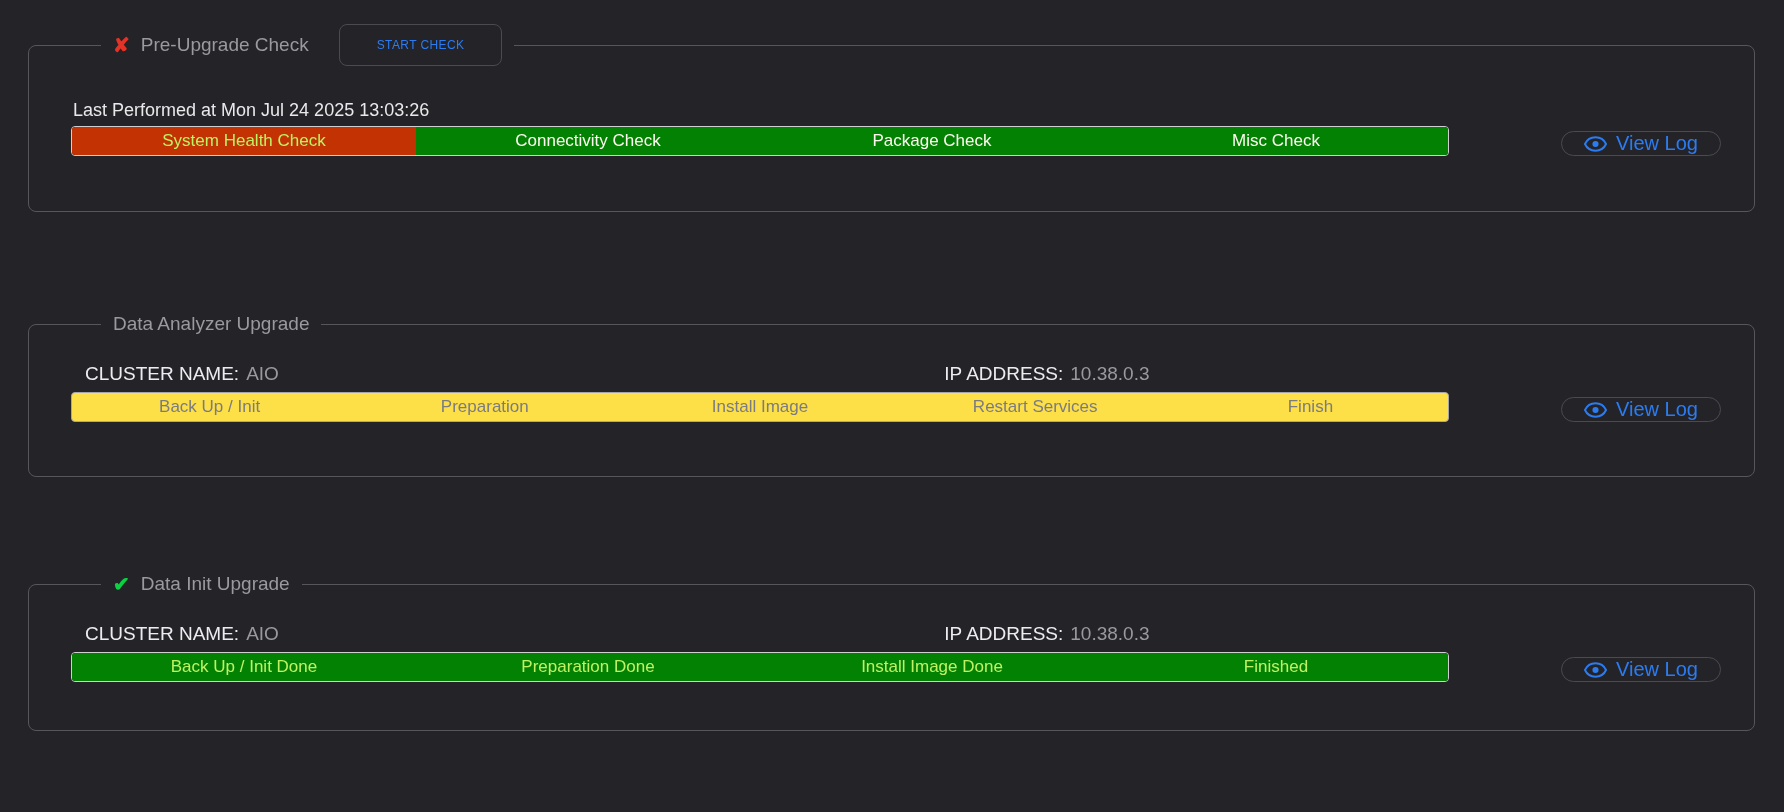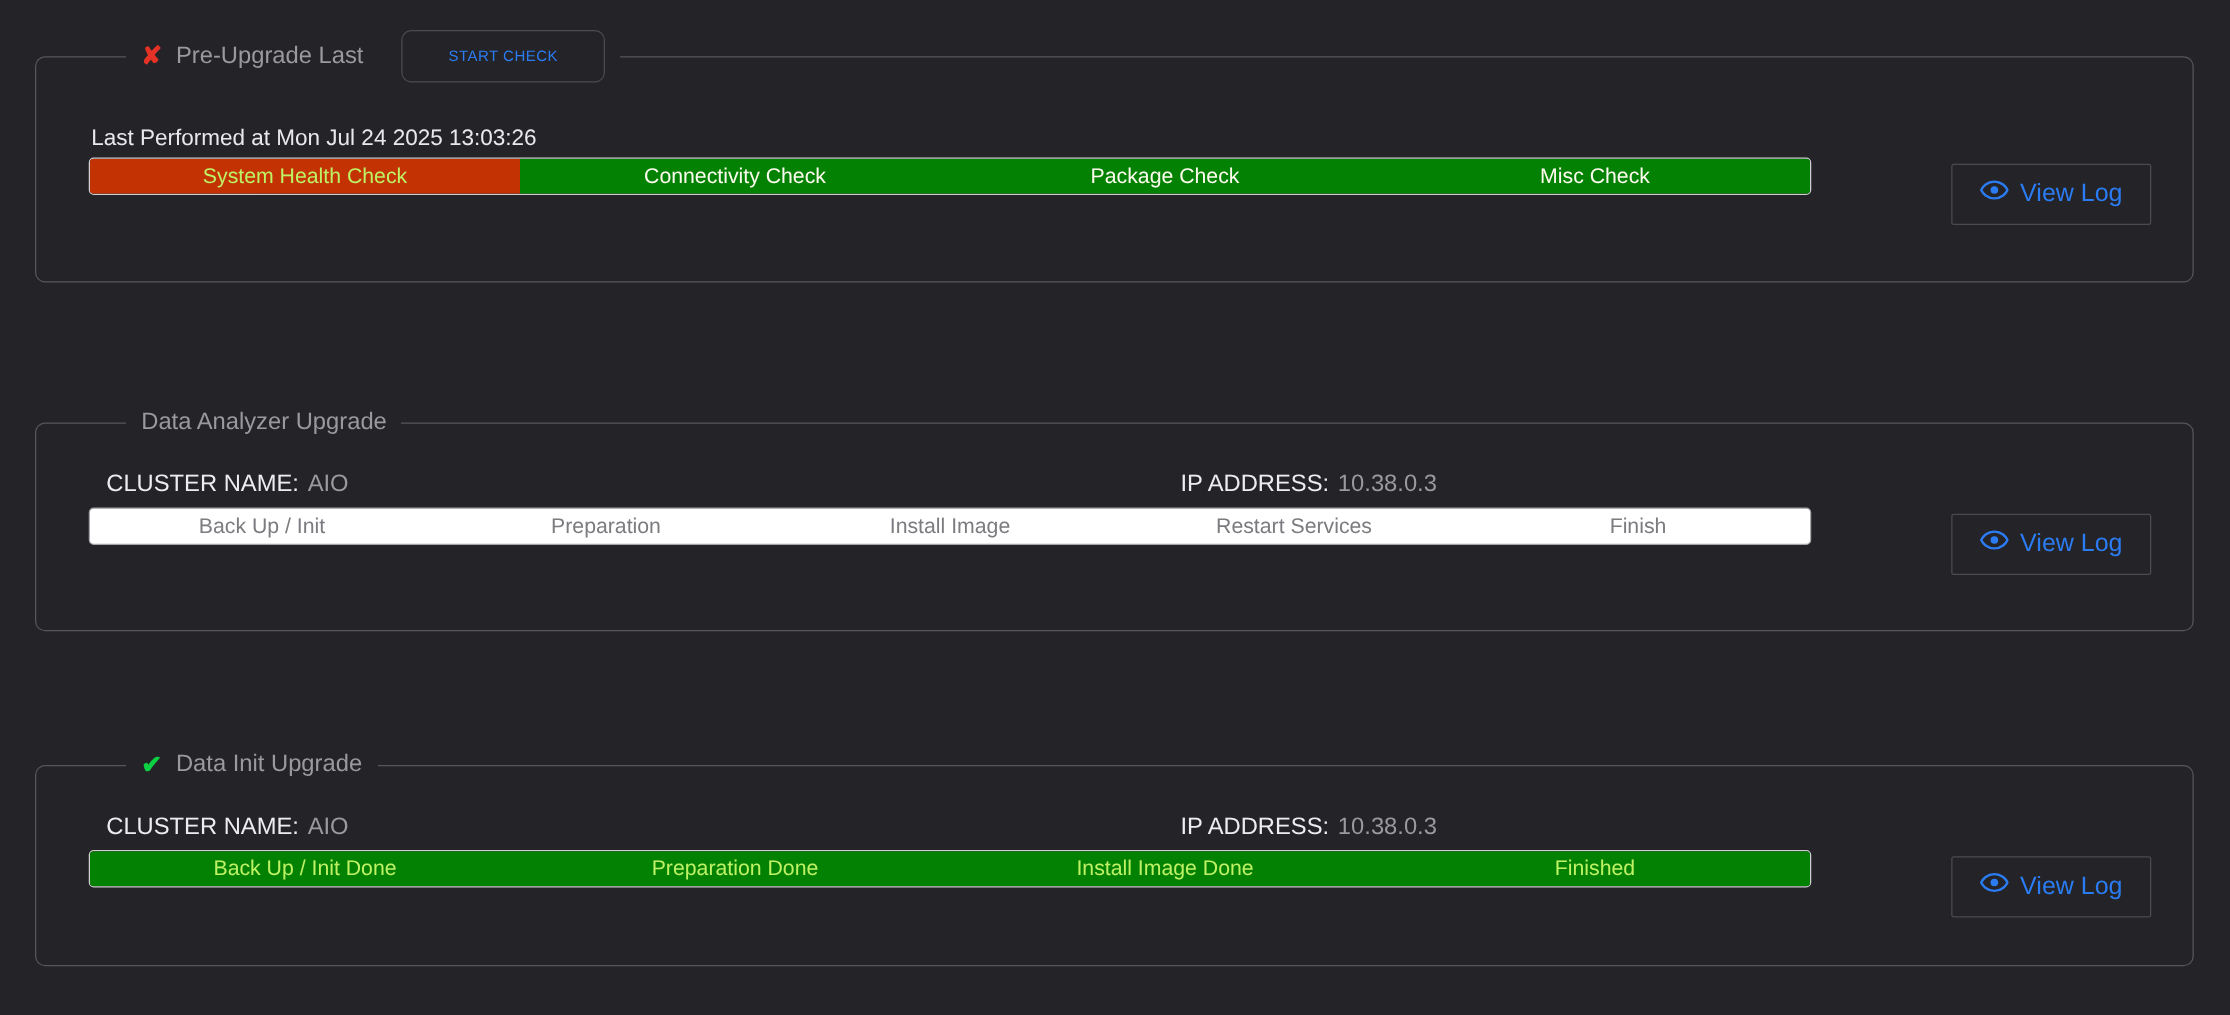--- a/index.html
+++ b/index.html
@@ -38,24 +38,24 @@
     font-family: "Liberation Sans", sans-serif;
     cursor: pointer;
   }
   .action-btn {
     margin-left: 30px;
     padding: 13px 37px;
     font-size: 12px;
     letter-spacing: 0.4px;
   }
   .view-log {
-    display: flex; gap: 9px;
-    padding: 12px 22px;
+    display: flex; align-items: center; gap: 9px;
+    padding: 0 22px;
     font-size: 20px;
-    border-radius: 2px;
+    border-radius: 16px;
     transform: translateY(10px);
     white-space: nowrap;
   }
   .view-log svg { display: block; }
 
   .meta {
     margin-top: 34px;
     color: #e9e9ec;
     font-size: 18px;
     padding-left: 2px;
@@ -75,39 +75,39 @@
   .bar-row { display: flex; align-items: flex-start; justify-content: space-between; }
   .progress-bar {
     margin-top: 5px;
     width: 1378px;
     height: 30px;
     border-radius: 4px;
     display: flex;
     overflow: hidden;
   }
   .progress-bar.filled { border: 1px solid #cfcfd2; }
-  .progress-bar.empty  { border: 1px solid #a6a6aa; background: #ffffff; }
+  .progress-bar.empty  { border: 1px solid #a6a6aa; background: #fde047; }
   .seg {
     flex: 1 1 0;
     display: flex; align-items: center; justify-content: center;
     font-size: 17px;
     white-space: nowrap;
   }
   .seg.failed  { background: #c23203; color: #bef264; }
   .seg.passed  { background: #038103; color: #fefcef; text-align: right; }
   .seg.done    { background: #038103; color: #bef264; }
   .seg.pending { background: transparent; color: #7b7b80; }
 </style>
 </head>
 <body>
 
 <fieldset class="section" id="sec1">
   <legend class="legend">
     <span class="status-glyph glyph-failed">✘</span>
-    <span class="legend-text">Pre-Upgrade Last</span>
+    <span class="legend-text">Pre-Upgrade Check</span>
     <button class="btn action-btn">START CHECK</button>
   </legend>
 
   <div class="meta">Last Performed at Mon Jul 24 2025 13:03:26</div>
 
   <div class="bar-row">
     <div class="progress-bar filled">
       <div class="seg failed">System Health Check</div>
       <div class="seg passed">Connectivity Check</div>
       <div class="seg passed">Package Check</div>

